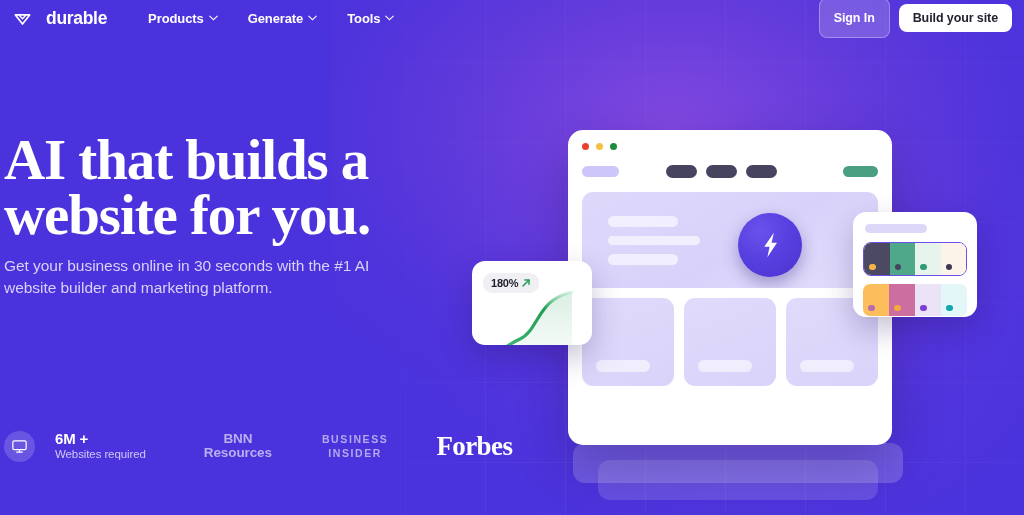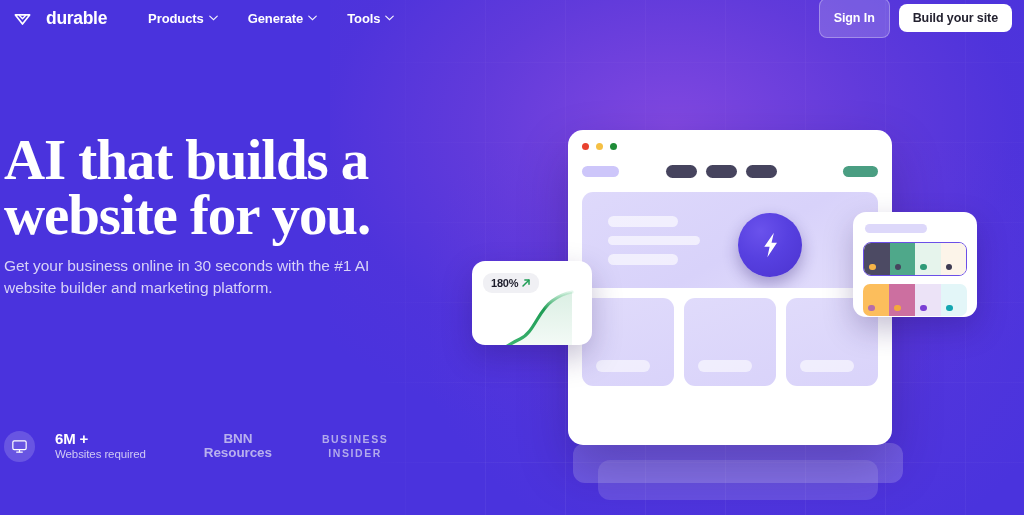--- a/index.html
+++ b/index.html
@@ -304,20 +304,21 @@
 
   <div class="logos">
     <div class="logo-bnn">
       <div>BNN</div>
       <div>Resources</div>
     </div>
     <div class="logo-bi">
       <div>BUSINESS</div>
       <div>INSIDER</div>
     </div>
+    <div class="logo-forbes">Forbes</div>
   </div>
 </div>
 
 <div class="mock-stage">
   <div class="stack-b"></div>
   <div class="stack-a"></div>
 
   <div class="window">
     <div class="win-dots">
       <span class="dot r"></span>

